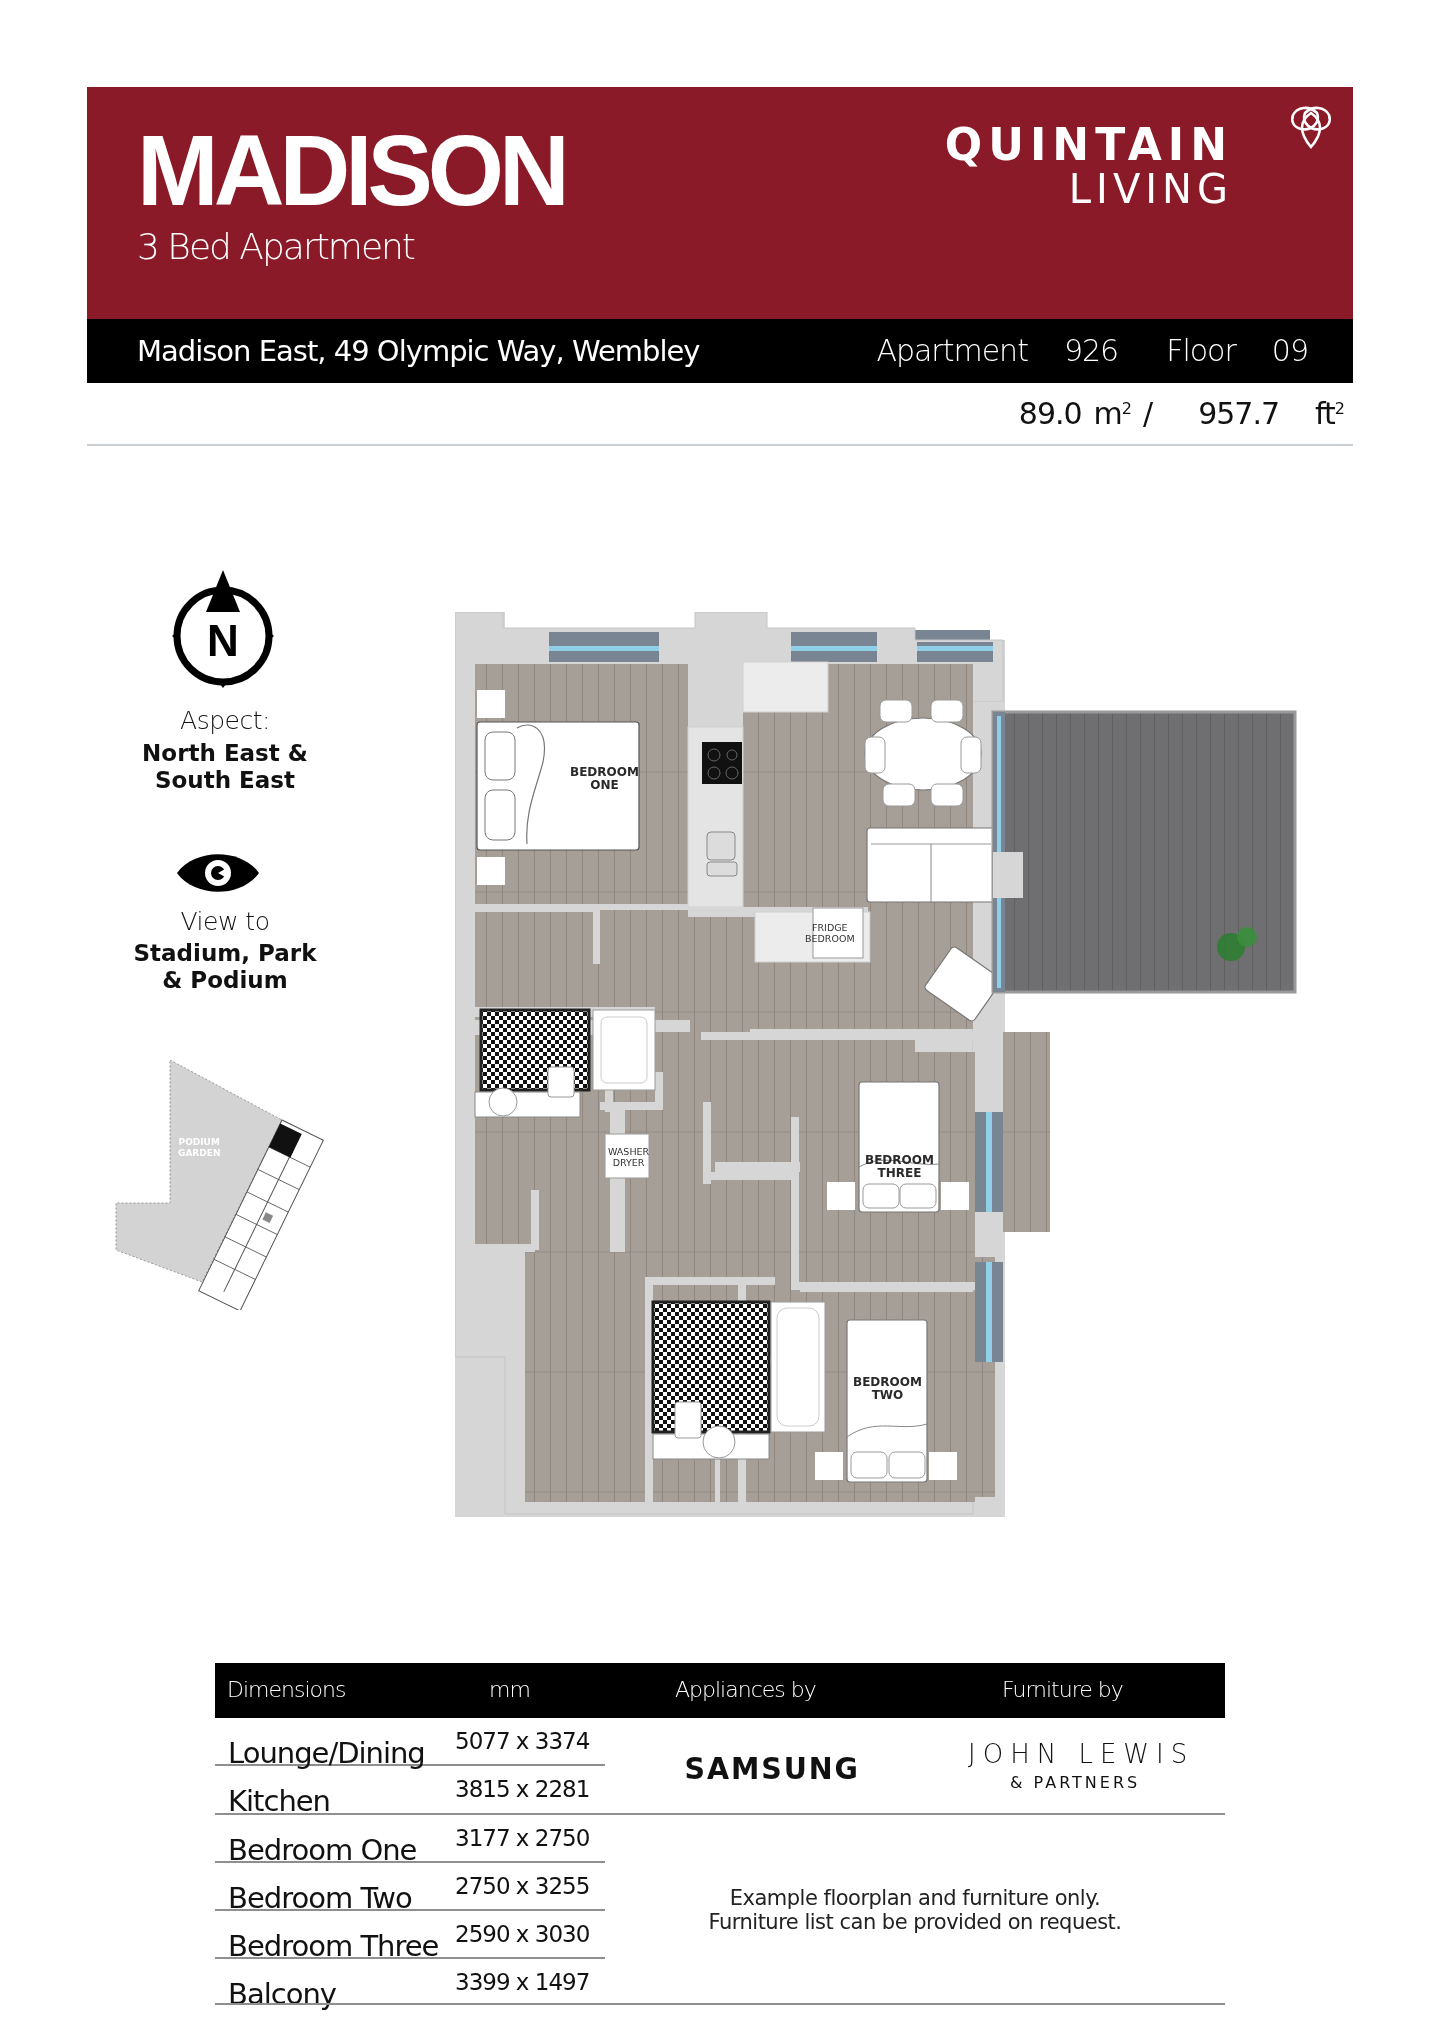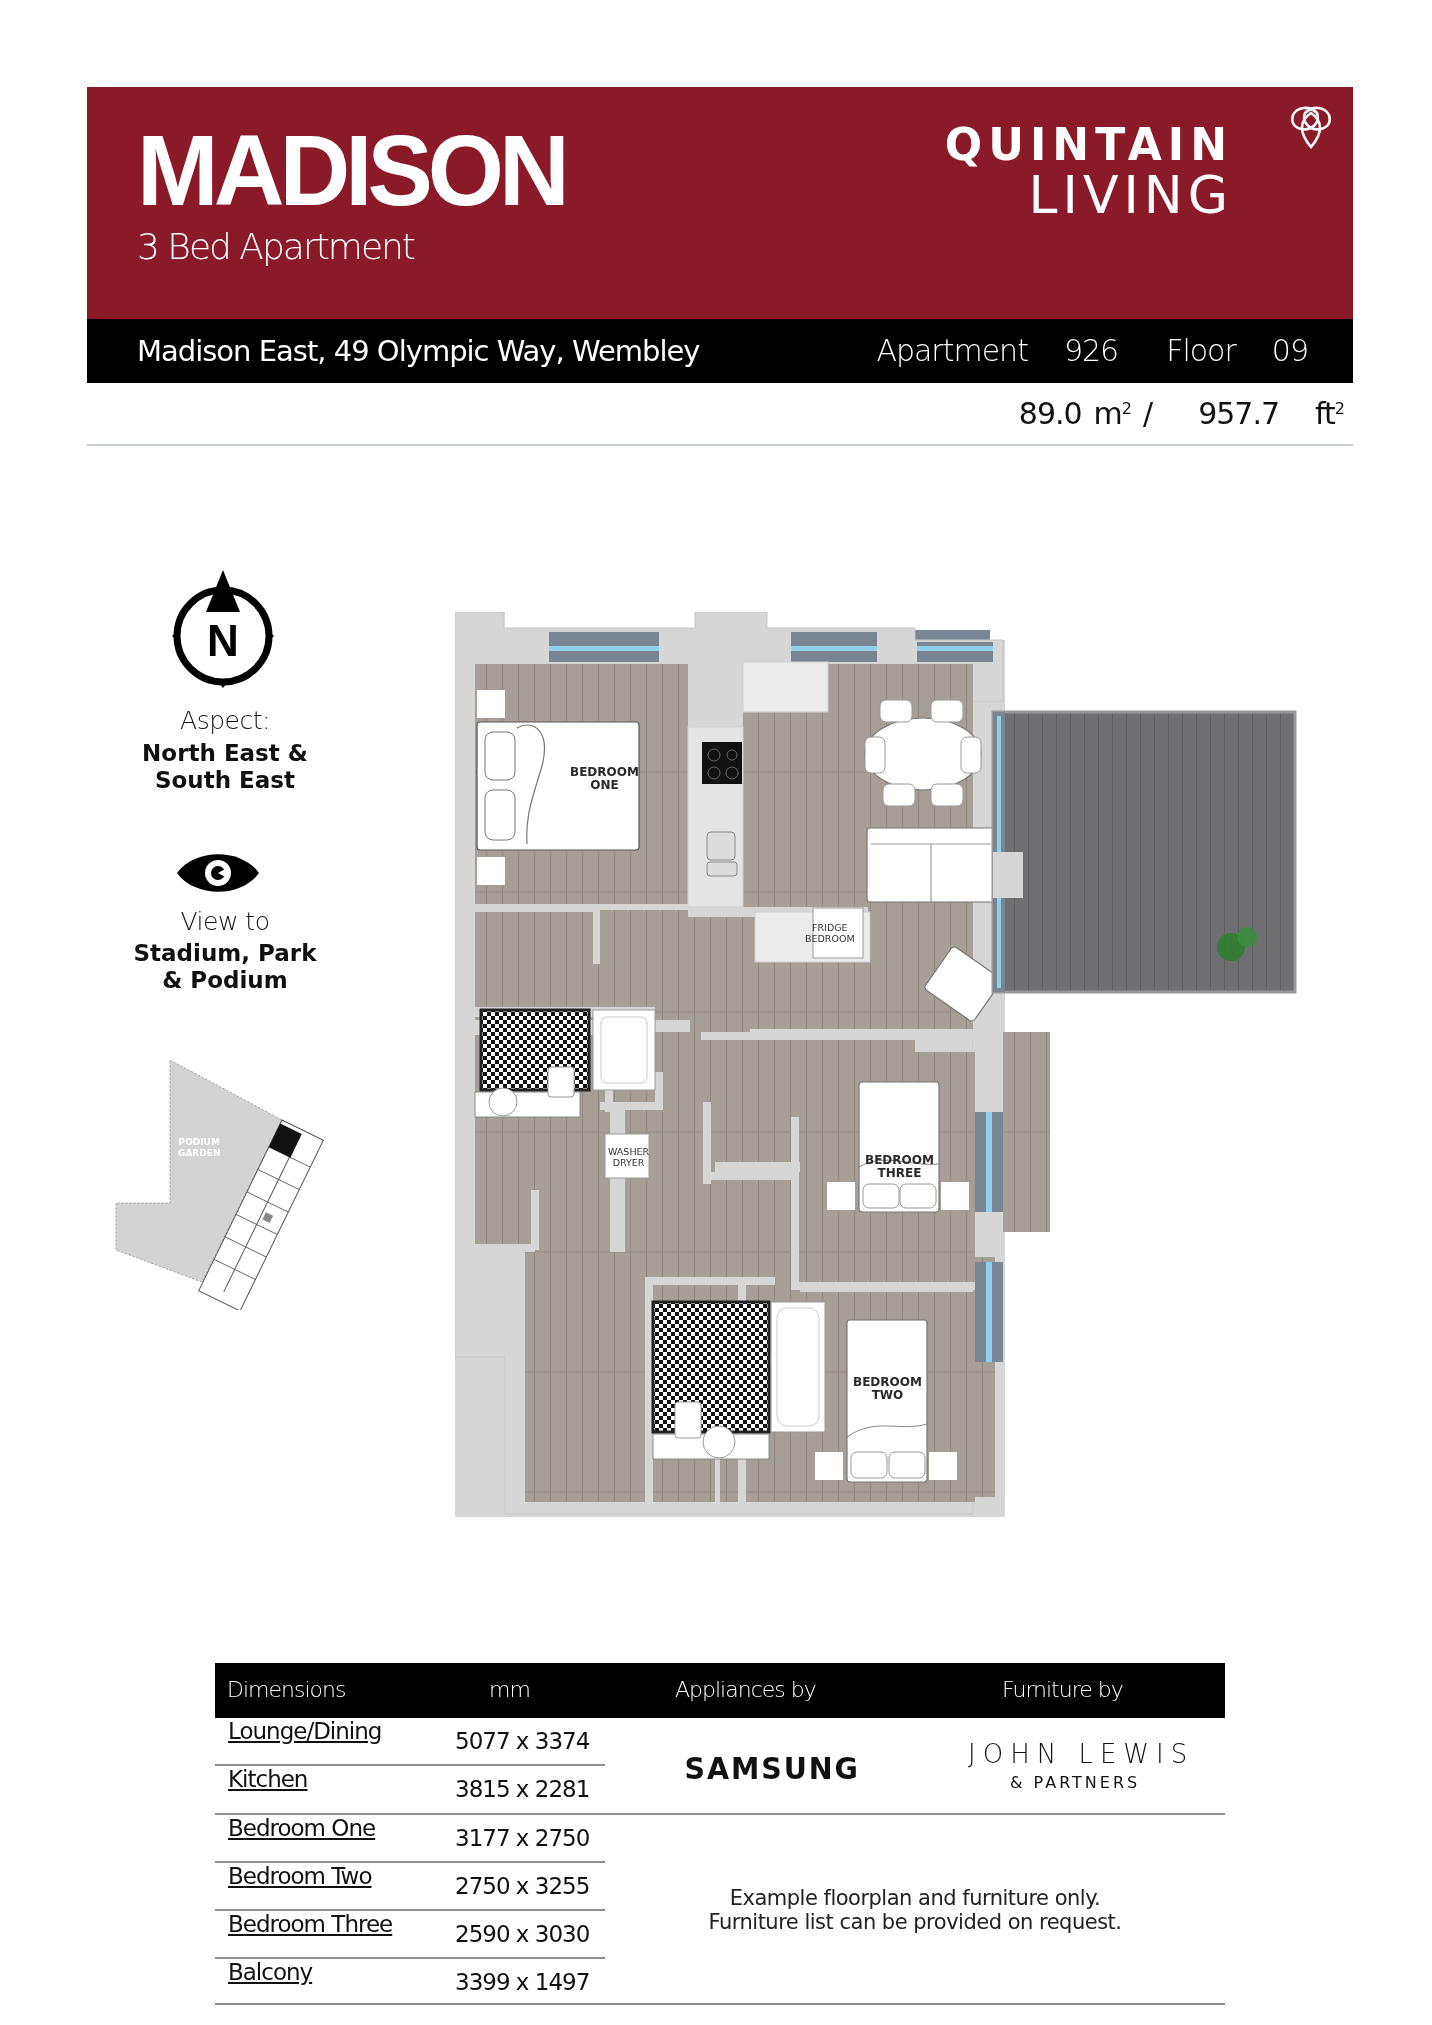--- a/index.html
+++ b/index.html
@@ -4,21 +4,21 @@
 <style>
   * { box-sizing: border-box; margin: 0; padding: 0; }
   html, body { width: 1432px; height: 2025px; background: #ffffff; overflow: hidden; }
   body { position: relative; font-family: "DejaVu Sans", sans-serif; color: #111; }
 
   .header { position: absolute; left: 87px; top: 87px; width: 1266px; height: 232px; background: #8b1a28; }
   .title { position: absolute; left: 50px; top: 34px; color: #fff; font-family: "Liberation Sans", sans-serif; font-weight: 700; font-size: 98px; letter-spacing: -5px; line-height: 1; transform: scaleY(1.02); }
   .subtitle { position: absolute; left: 50px; top: 142px; color: #fff; font-family: "DejaVu Sans", sans-serif; font-weight: 300; font-size: 36px; letter-spacing: -2px; line-height: 1; }
   .brand { position: absolute; right: 62px; top: 36px; text-align: right; color: #fff; }
   .brand-top { font-family: "DejaVu Sans", sans-serif; font-weight: 700; font-size: 44px; letter-spacing: 6px; line-height: 1; }
-  .brand-bottom { font-family: "DejaVu Sans", sans-serif; font-weight: 400; font-size: 52px; letter-spacing: 5px; line-height: 1; margin-top: 2px; margin-right: 0; }
+  .brand-bottom { font-family: "DejaVu Sans", sans-serif; font-weight: 400; font-size: 40px; letter-spacing: 5px; line-height: 1; margin-top: 2px; margin-right: 0; }
   .brand-mark { position: absolute; right: 20px; top: 16px; width: 44px; height: 46px; }
 
   .infobar { position: absolute; left: 87px; top: 319px; width: 1266px; height: 64px; background: #000; color: #fff; }
   .address { position: absolute; left: 50px; top: 15px; font-size: 29px; letter-spacing: -1px; font-family: "DejaVu Sans", sans-serif; }
   .apt { position: absolute; right: 45px; top: 14px; font-size: 30px; letter-spacing: -1px; font-weight: 300; display: flex; gap: 8px; }
   .apt span { margin-left: 30px; }
   .apt span.val { margin-left: 28px; }
 
   .area { position: absolute; right: 88px; top: 396px; font-size: 30px; letter-spacing: -1px; color: #111; display: flex; align-items: baseline; text-align: center; }
   .area sup { font-size: 16px; position: relative; top: -10px; }
@@ -37,21 +37,21 @@
   .keyplan-label { position: absolute; left: 178px; top: 1137px; font-size: 9px; font-weight: 700; color: #fff; text-align: center; line-height: 11px; }
 
   .floorplan { position: absolute; left: 455px; top: 612px; width: 845px; height: 905px; }
   .room-label { position: absolute; font-family: "DejaVu Sans", sans-serif; font-weight: 700; font-size: 12px; text-align: center; line-height: 13px; color: #2a2a2a; }
   .appl-label { position: absolute; font-size: 9.5px; text-align: center; line-height: 11px; color: #333; }
 
   .table { position: absolute; left: 215px; top: 1663px; width: 1010px; }
   .thead { position: absolute; left: 0; top: 0; width: 1010px; height: 55px; background: #000; color: #fff; }
   .th { position: absolute; top: 14px; font-size: 22px; letter-spacing: -1px; font-weight: 300; }
   .row { position: absolute; left: 0; width: 390px; height: 48px; border-bottom: 2px solid #8e8e8e; }
-  .row .c1 { position: absolute; left: 13px; top: 0; font-size: 23px; letter-spacing: -1px; text-decoration: underline; }
+  .row .c1 { position: absolute; left: 13px; top: 18px; font-size: 29px; letter-spacing: -1px; }
   .row .c2 { position: absolute; left: 240px; top: 10px; font-size: 23px; letter-spacing: -1px; }
   .row.last { border-bottom: none; }
   .appl-divider { position: absolute; left: 0; top: 150px; width: 1010px; height: 2px; background: #8e8e8e; }
   .bottom-line { position: absolute; left: 0; top: 340px; width: 1010px; height: 2px; background: #8e8e8e; }
   .samsung { position: absolute; left: 465px; top: 88px; font-family: "DejaVu Sans", sans-serif; font-weight: 700; font-size: 30px; letter-spacing: 2px; color: #111; transform: scaleX(0.95); }
   .jl-top { position: absolute; left: 753px; top: 76px; font-size: 26px; letter-spacing: 7px; font-weight: 300; color: #111; }
   .jl-bottom { position: absolute; left: 795px; top: 110px; font-size: 16px; letter-spacing: 3px; color: #111; }
   .note { position: absolute; left: 390px; top: 223px; width: 620px; text-align: center; font-size: 21px; letter-spacing: -0.5px; line-height: 24px; color: #222; }
 </style>
 </head>

